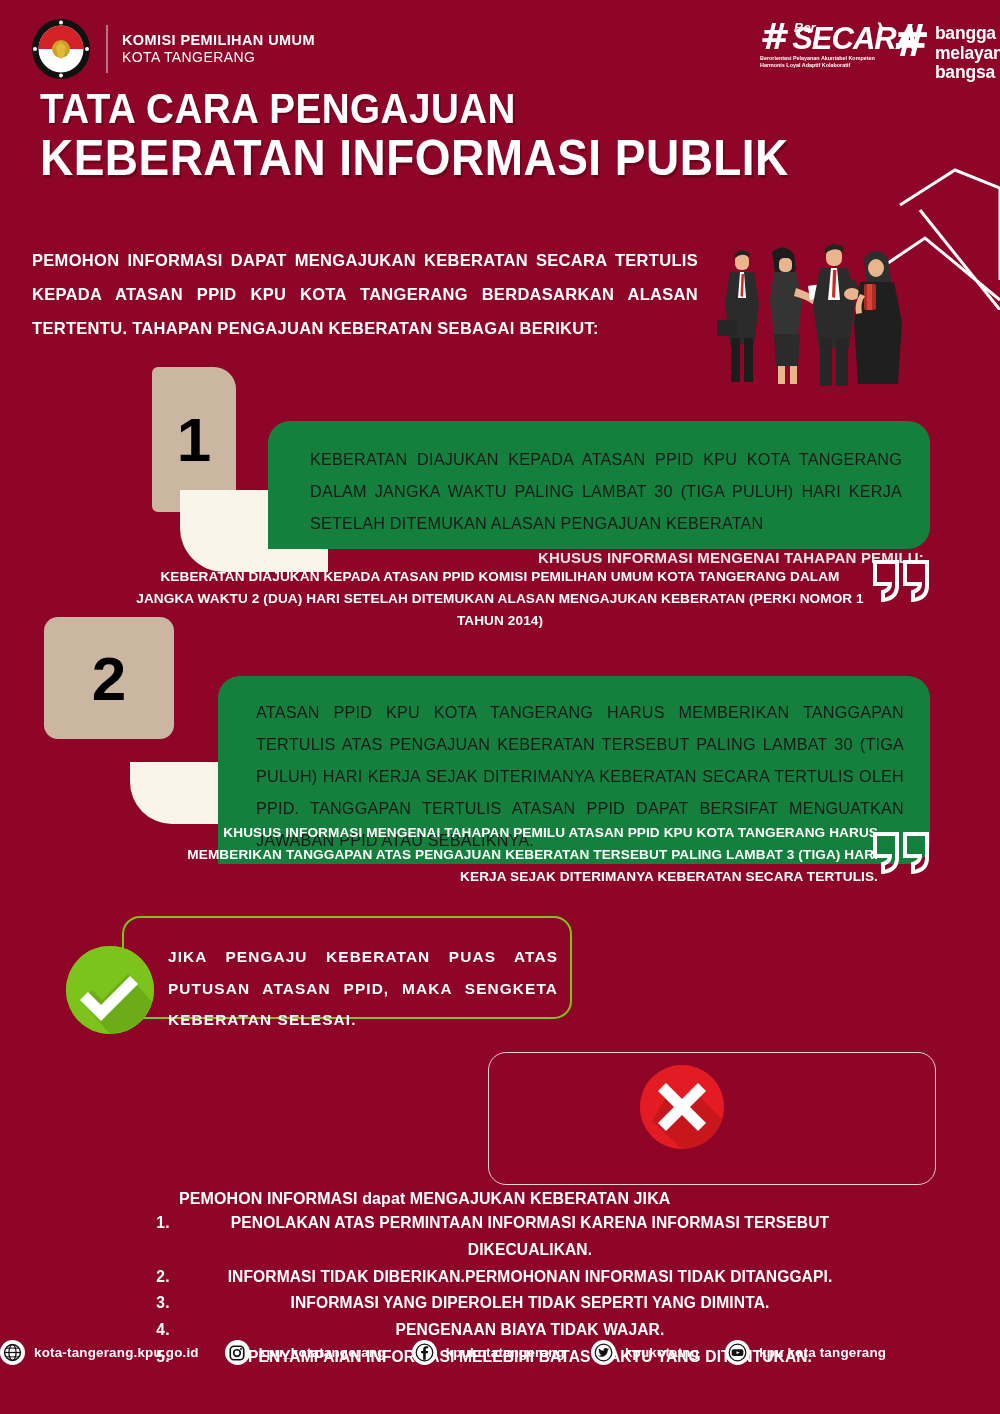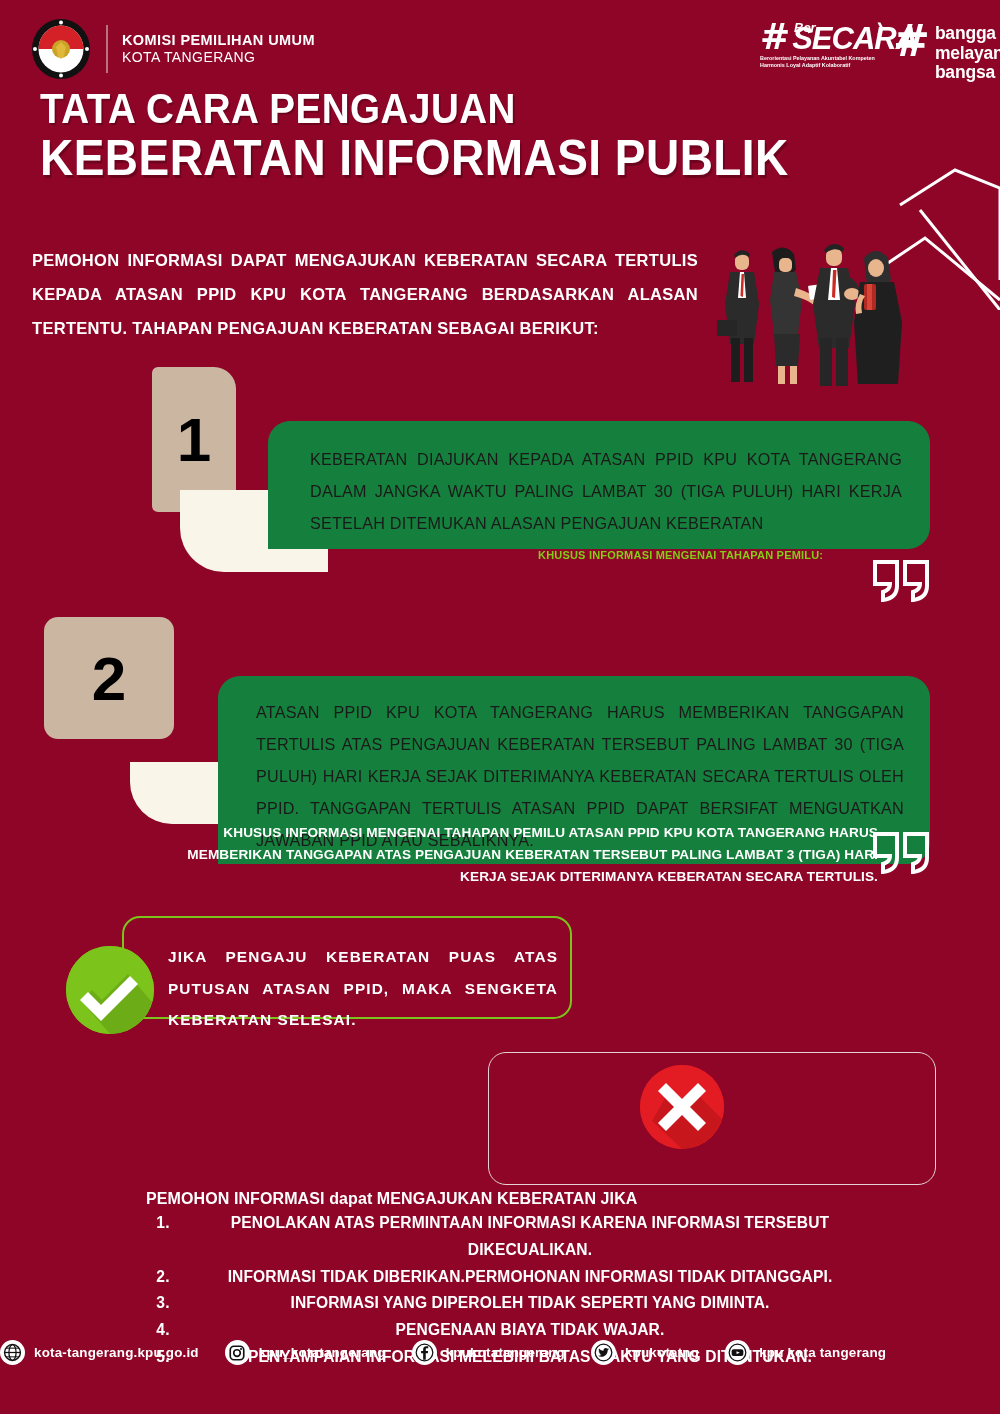--- a/index.html
+++ b/index.html
@@ -64,21 +64,21 @@
               border-bottom-left-radius:44px;}
   #step1-tail2{position:absolute;top:490px;left:268px;width:60px;height:82px;background:#FAF5E9;}
 
   #step2{top:676px;left:218px;width:712px;border-radius:22px 22px 22px 0;padding:20px 26px 8px 38px;box-sizing:border-box;}
   #step2 .txt{font-size:16.2px;line-height:1.98;text-align:justify;letter-spacing:.2px;}
   #step2-tail{position:absolute;top:762px;left:130px;width:130px;height:62px;background:#FAF5E9;
               border-bottom-left-radius:42px;}
   #step2-tail2{position:absolute;top:762px;left:218px;width:60px;height:62px;background:#FAF5E9;}
 
   
-  .behind-label{position:absolute;color:#84cc16;font-size:11px;font-weight:bold;letter-spacing:.2px;padding-left:16px;}
+  .behind-label{position:absolute;color:#e5e5e5;font-size:15px;font-weight:bold;letter-spacing:.2px;padding-left:16px;}
   #behind1{top:549px;left:522px;}
 
   
   .footnote{position:absolute;color:#fff;font-weight:bold;font-size:13.6px;line-height:1.62;letter-spacing:.1px;}
   #foot1{top:566px;left:130px;width:740px;text-align:center;}
   #foot2{top:822px;left:168px;width:710px;text-align:right;}
   .quote-mark{position:absolute;width:60px;height:42px;}
   #qm1{top:560px;left:872px;}
   #qm2{top:832px;left:872px;}
 
@@ -89,21 +89,21 @@
            font-size:15.4px;line-height:2.06;letter-spacing:1.1px;text-align:justify;}
   .circle-icon{position:absolute;border-radius:50%;}
   #ok-circle{top:946px;left:66px;width:88px;height:88px;background:#7CC41B;}
   #no-box{top:1052px;left:488px;width:448px;height:133px;border:1.5px solid #E5D2D7;}
   #no-text{position:absolute;top:1061px;left:516px;width:406px;color:#fff;font-weight:bold;
            font-size:15.2px;line-height:1.95;letter-spacing:1.1px;text-align:justify;}
   #no-circle{top:1065px;left:640px;width:84px;height:84px;background:#E31B22;}
 
   
   .list-wrap{position:absolute;top:1190px;left:146px;width:740px;color:#fff;}
-  .list-head{font-size:16px;font-weight:bold;letter-spacing:.1px;}
+  .list-head{font-size:16px;font-weight:bold;letter-spacing:.1px;margin-left:33px;}
   .list-wrap ol{margin:2px 0 0 0;padding-left:28px;text-align:center;}
   .list-wrap li{font-size:15.6px;font-weight:bold;line-height:1.72;letter-spacing:.1px;}
 
   
   .footer{position:absolute;top:1340px;left:0;width:1000px;display:flex;align-items:center;
           justify-content:flex-start;gap:26px;}
   .f-item{display:flex;align-items:center;gap:9px;color:#fff;font-size:13.4px;font-weight:bold;letter-spacing:.2px;}
   .f-ico{width:25px;height:25px;border-radius:50%;background:#fff;display:flex;align-items:center;
          justify-content:center;flex:0 0 25px;}
 </style>
@@ -205,20 +205,21 @@
     </g>
   </svg>
 
   <div class="num-badge" id="badge1">1</div>
   <div id="step1-tail"></div>
   <div id="step1-tail2"></div>
   <div class="step-box" id="step1">
     <div class="txt">KEBERATAN DIAJUKAN KEPADA ATASAN PPID KPU KOTA TANGERANG DALAM JANGKA WAKTU PALING LAMBAT 30 (TIGA PULUH) HARI KERJA SETELAH DITEMUKAN ALASAN PENGAJUAN KEBERATAN</div>
   </div>
   <div class="behind-label" id="behind1">KHUSUS INFORMASI MENGENAI TAHAPAN PEMILU:</div>
+  <div class="footnote" id="foot1">KEBERATAN DIAJUKAN KEPADA ATASAN PPID KOMISI PEMILIHAN UMUM KOTA TANGERANG DALAM JANGKA WAKTU 2 (DUA) HARI SETELAH DITEMUKAN ALASAN  MENGAJUKAN KEBERATAN (PERKI NOMOR 1 TAHUN 2014)</div>
   <svg class="quote-mark" id="qm1" viewBox="0 0 60 42">
     <path d="M3 2 h22 v24 q0 12 -14 14 v-8 q7-2 7-8 h-15z" fill="none" stroke="#fff" stroke-width="4"></path>
     <path d="M33 2 h22 v24 q0 12 -14 14 v-8 q7-2 7-8 h-15z" fill="none" stroke="#fff" stroke-width="4"></path>
   </svg>
 
   <div class="num-badge" id="badge2">2</div>
   <div id="step2-tail"></div>
   <div id="step2-tail2"></div>
   <div class="step-box" id="step2">
     <div class="txt">ATASAN PPID KPU KOTA TANGERANG HARUS MEMBERIKAN TANGGAPAN TERTULIS ATAS PENGAJUAN KEBERATAN TERSEBUT PALING LAMBAT 30 (TIGA PULUH) HARI KERJA SEJAK DITERIMANYA KEBERATAN SECARA TERTULIS OLEH PPID. TANGGAPAN TERTULIS ATASAN PPID DAPAT BERSIFAT MENGUATKAN JAWABAN PPID ATAU SEBALIKNYA.</div>

